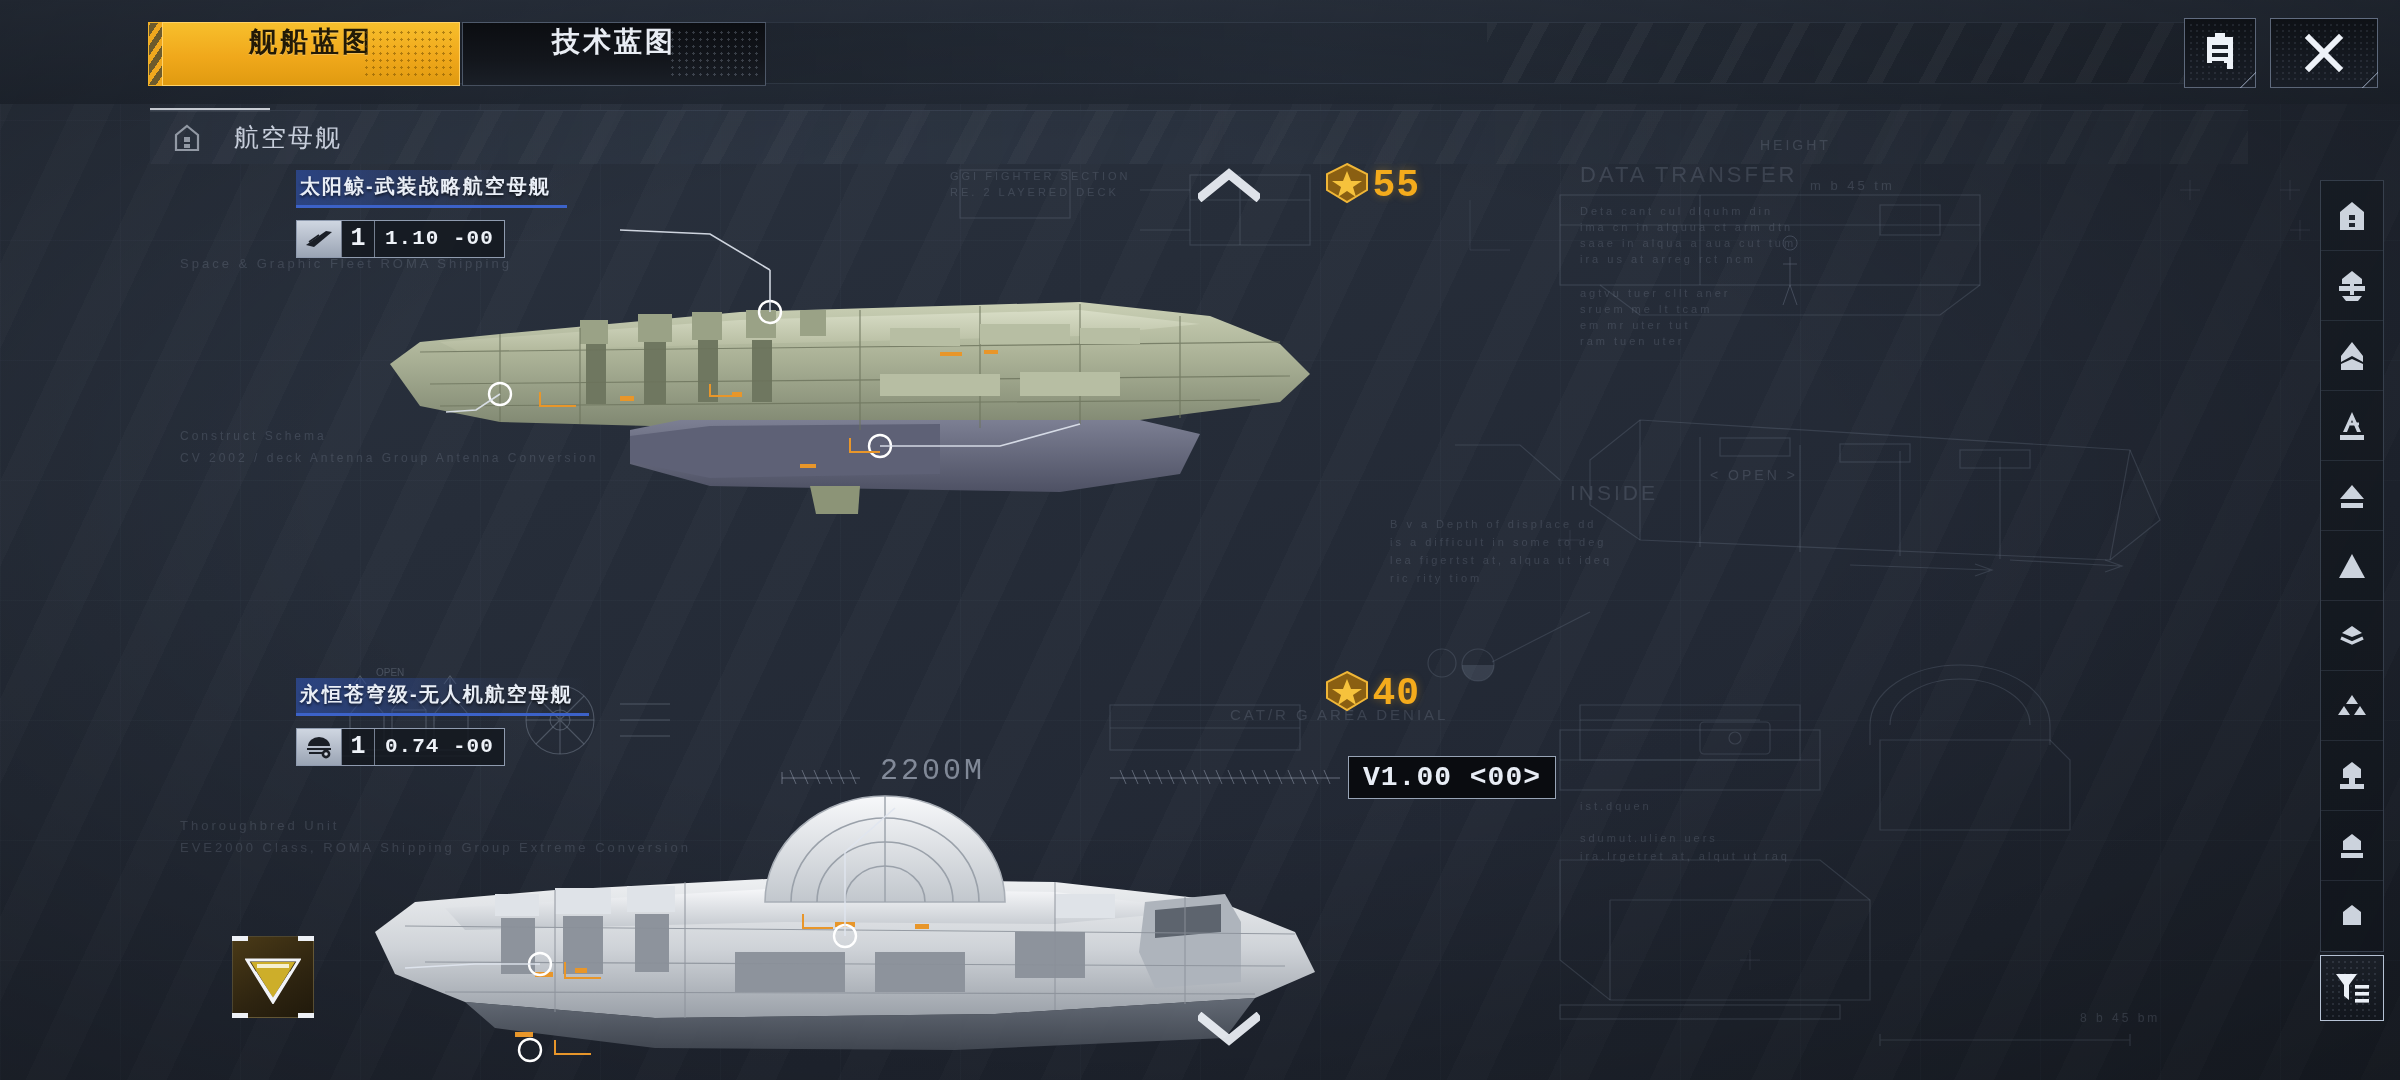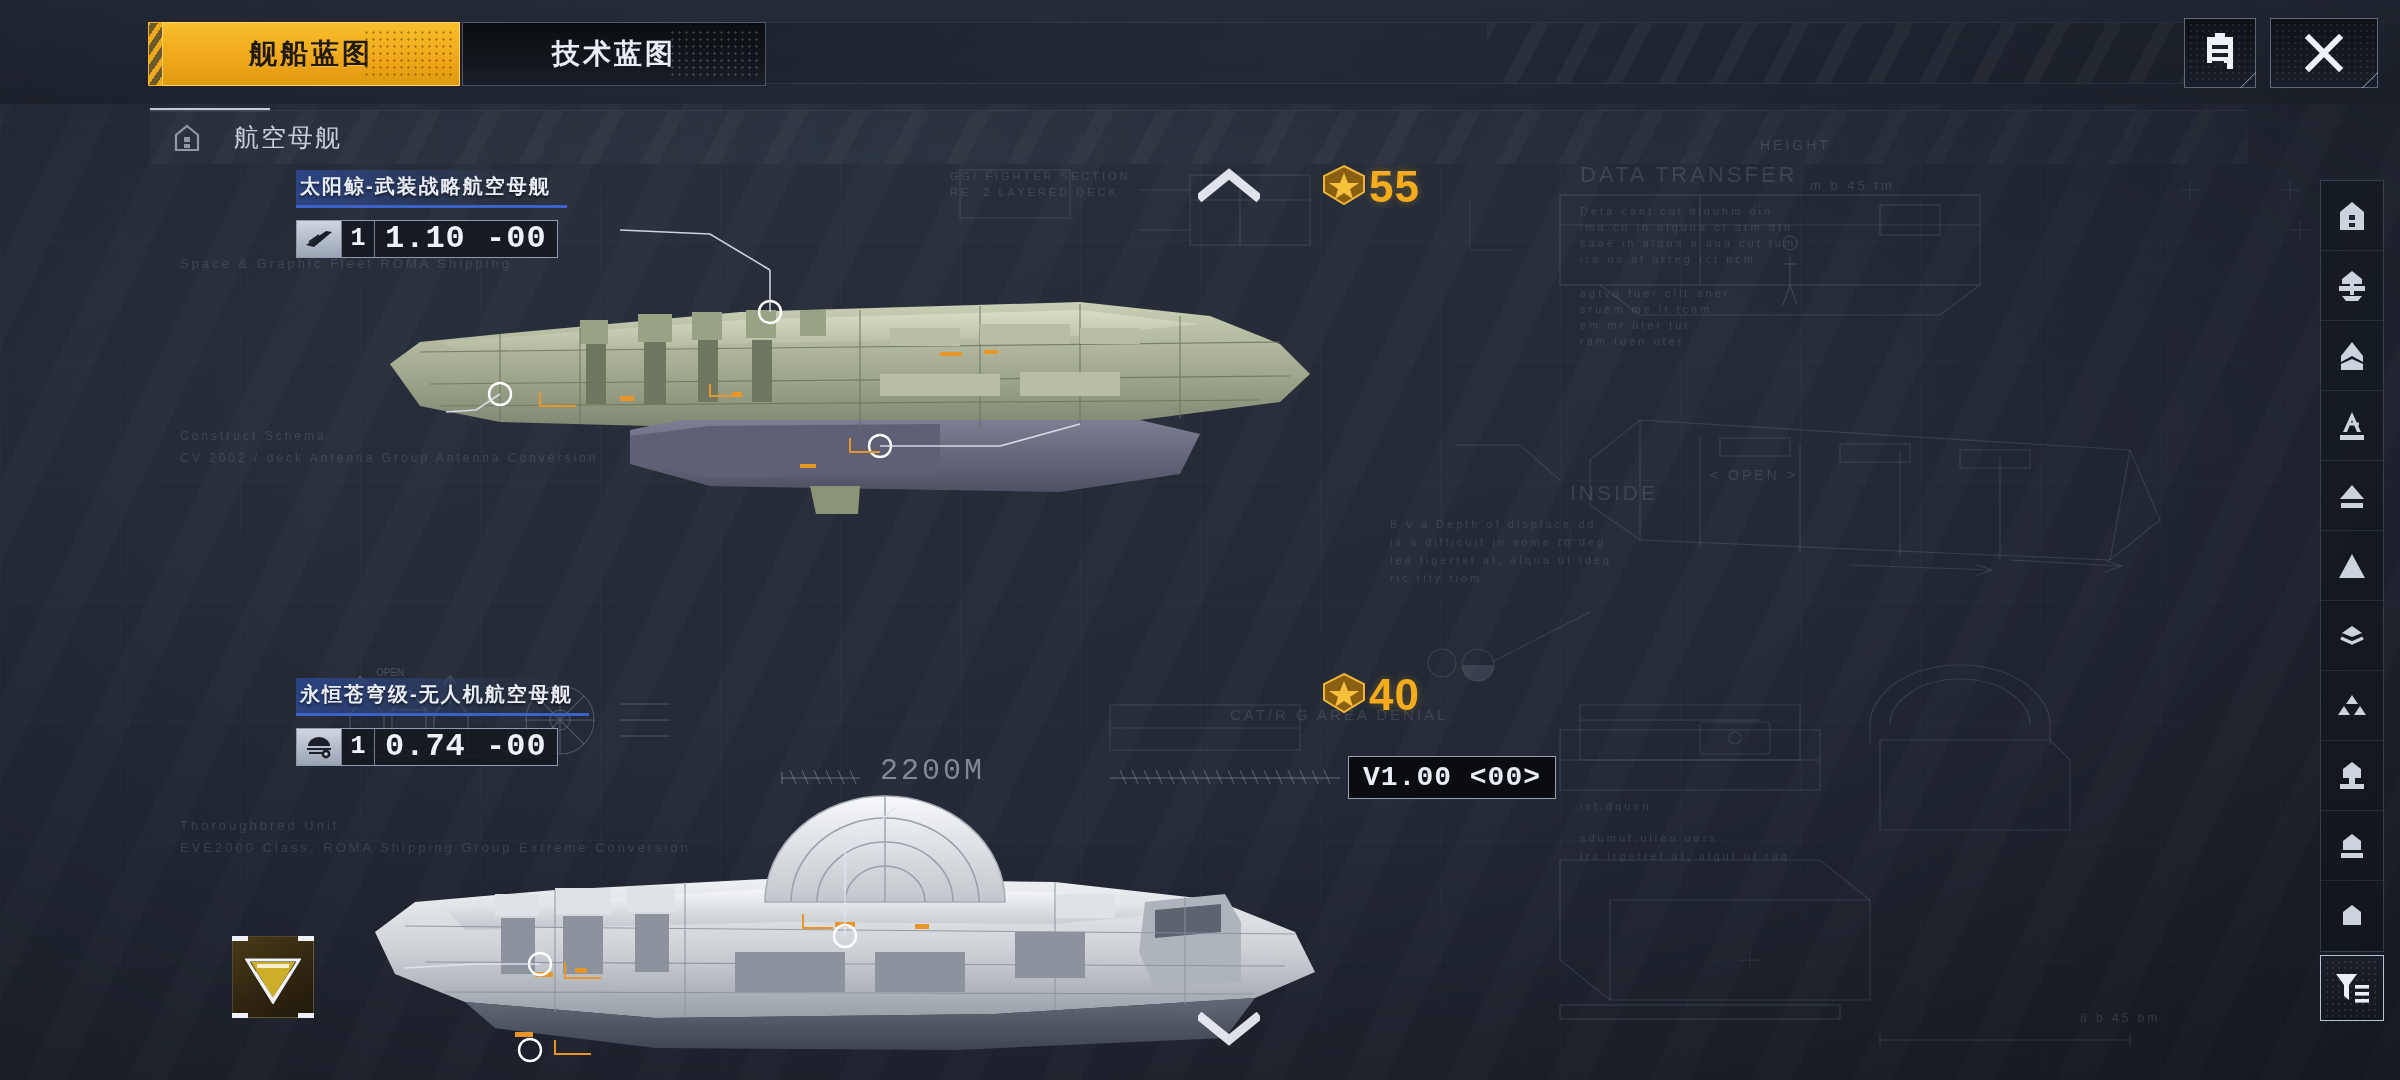--- a/index.html
+++ b/index.html
@@ -63,21 +63,21 @@
   .tabs { position:absolute; left:148px; top:22px; display:flex; height:64px; z-index: 6;}
   .tab-accent {
     width: 14px; height: 64px;
     background: repeating-linear-gradient(-56deg,
         #f0a81e 0px, #f0a81e 5px, #6c5a2c 5px, #6c5a2c 11px);
     border: 1px solid #f2b42c;
     border-right: none;
   }
   .tab {
     height: 64px;
-    display: flex; align-items: center; justify-content: center;
+    display: flex; justify-content: center;
     padding: 0 52px;
     font-size: 28px;
     letter-spacing: 3px;
     font-weight: bold;
     position: relative;
     cursor: pointer;
   }
   .tab.active {
     width: 298px;
     background: linear-gradient(180deg, #f7bf2c 0%, #f0a81b 55%, #e09a10 100%);
@@ -189,32 +189,32 @@
     margin: 0 0 0 0;
   }
   .ver-n {
     width: 34px; text-align:center; font-size: 25px; font-weight:bold;
     color:#eef2f8; font-family:"Liberation Mono","DejaVu Sans Mono",monospace;
     border-right: 1px solid rgba(195,210,235,0.55);
     border-left: 1px solid rgba(195,210,235,0.55);
     line-height: 36px;
   }
   .ver-v {
-    padding: 0 10px; font-size: 32px; font-weight:bold; color:#eef2f8;
+    padding: 0 10px; font-size: 21px; font-weight:bold; color:#eef2f8;
     font-family:"Liberation Mono","DejaVu Sans Mono",monospace; line-height:36px;
     letter-spacing: 1px;
   }
 
   .rank-badge {
     position:absolute; right: 770px; top: -2px;
     display:flex; align-items:center; gap: 2px; z-index:5;
   }
   .rank-num {
-    font-size: 44px; font-weight: bold; color: #f4ab1c;
-    font-family:Liberation Sans, sans-serif;
+    font-size: 38px; font-weight: bold; color: #f4ab1c;
+    font-family:Liberation Mono, monospace;
     letter-spacing: 1px;
     text-shadow: 0 0 8px rgba(244,171,28,.35);
     text-align: right;
   }
 
   
   .ship-art { position:absolute; z-index: 3; }
   .ship-art.a1 { left: 380px; top: 60px;  width: 1030px; height: 320px; }
   .ship-art.a2 { left: 355px; top: 110px; width: 1050px; height: 300px; }
 

